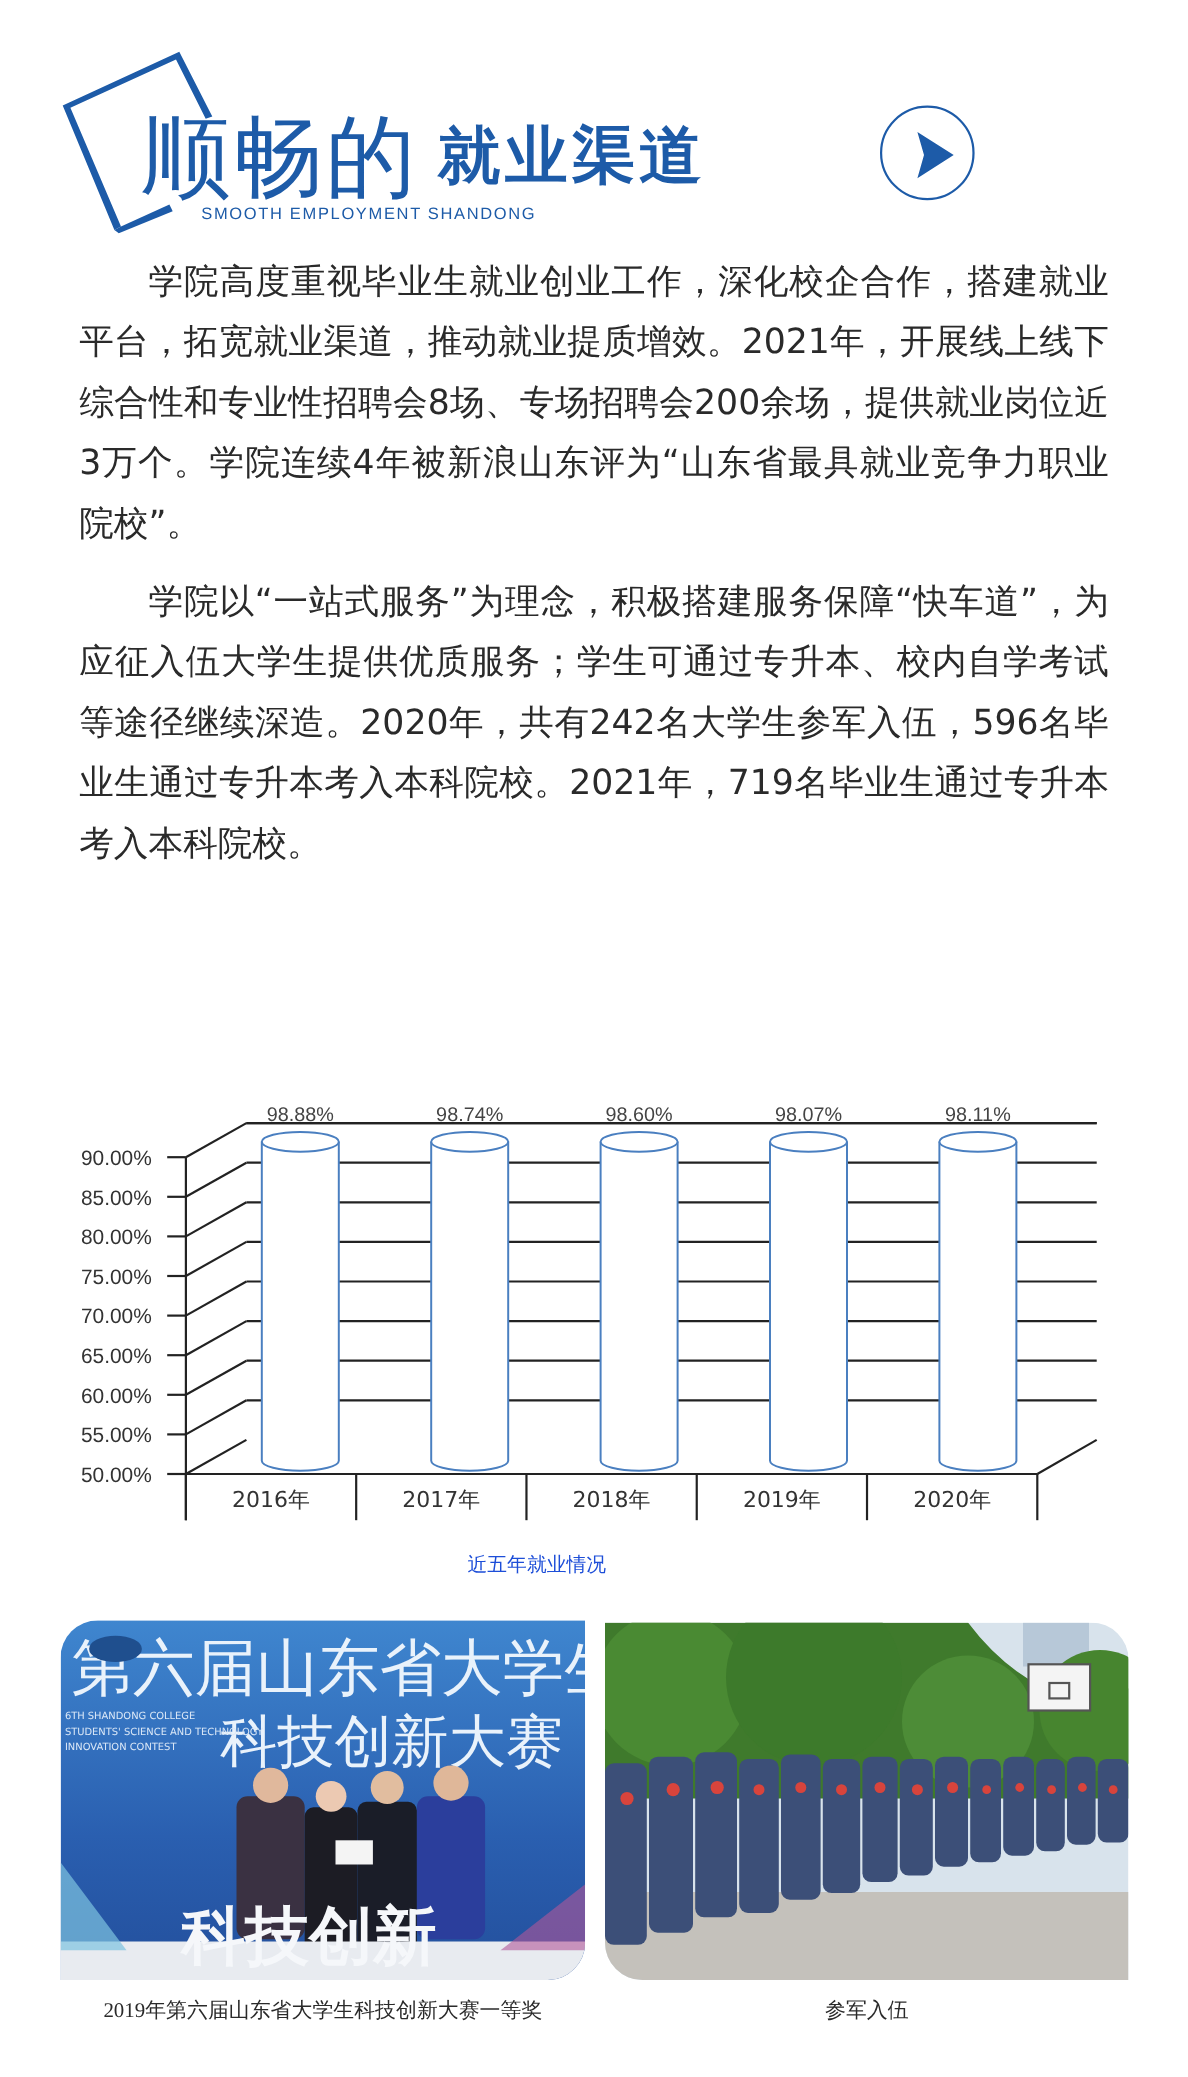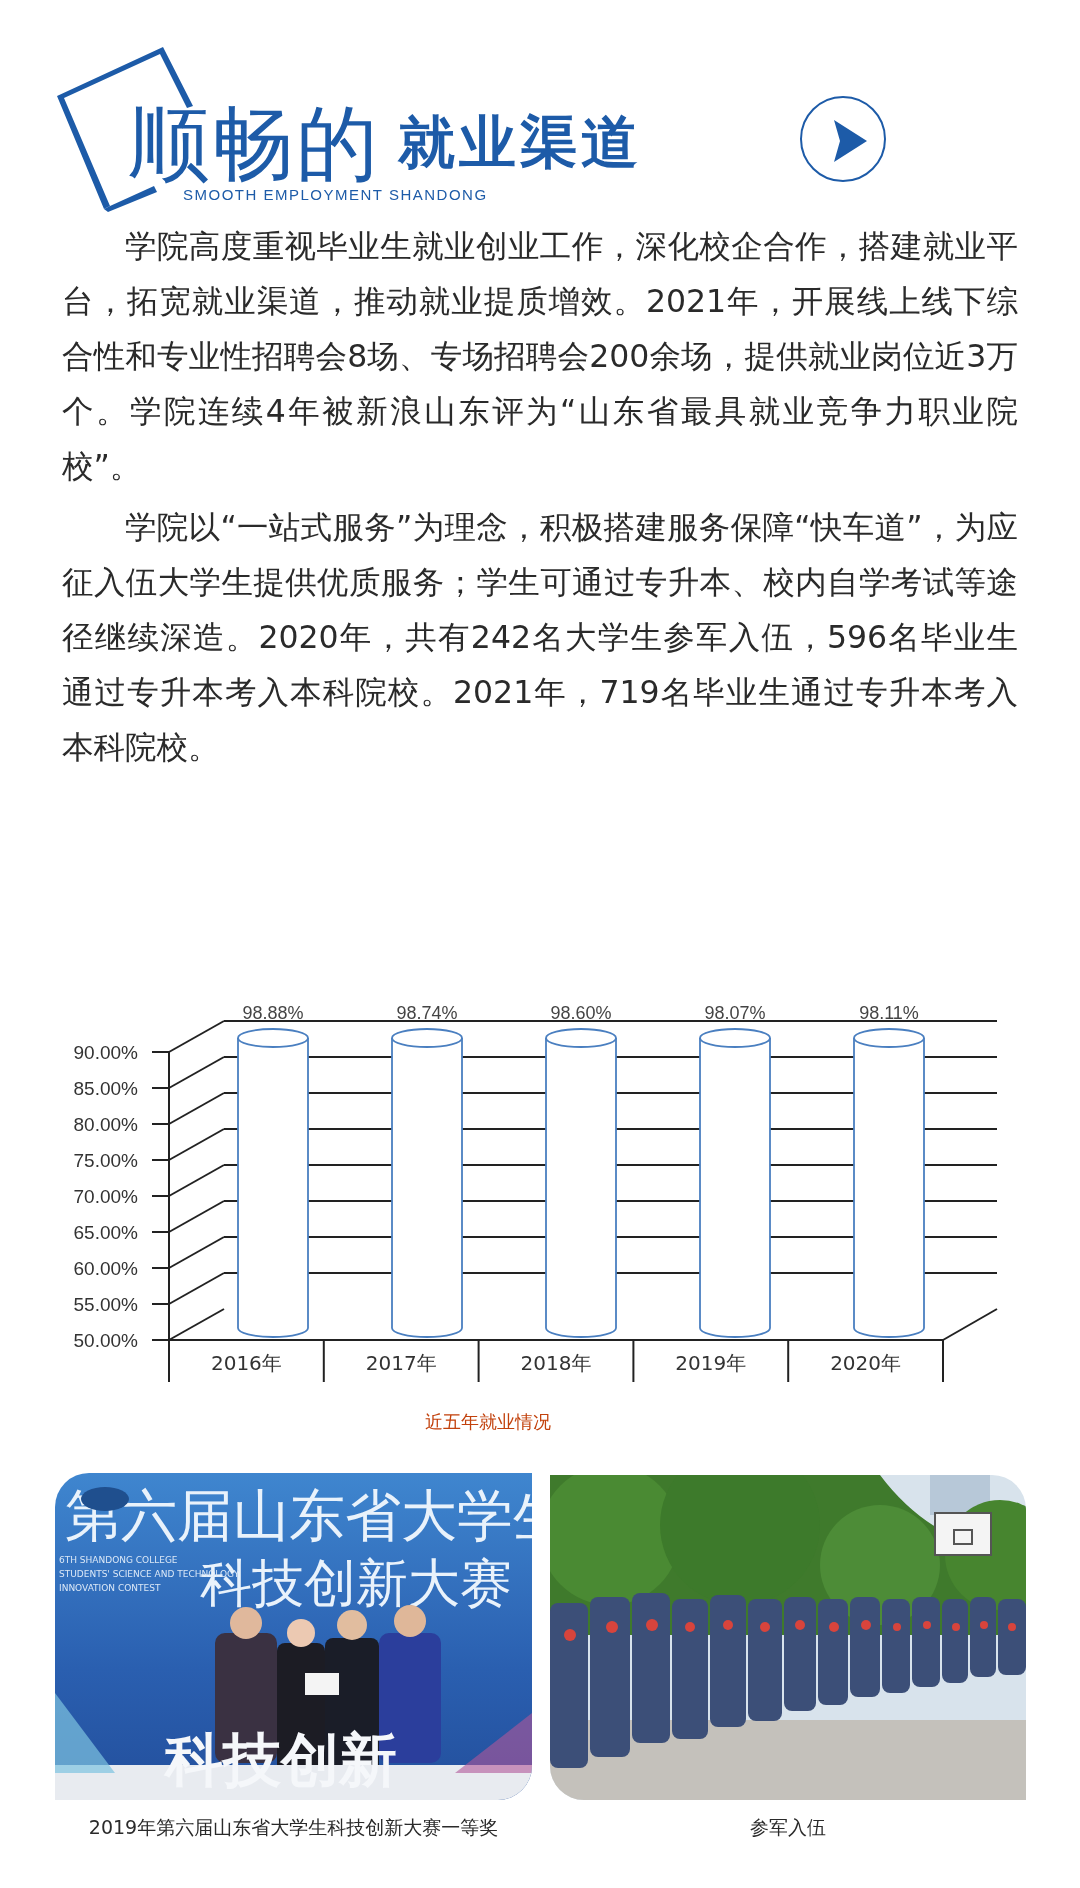--- a/index.html
+++ b/index.html
@@ -15,26 +15,26 @@
                 color: #1d5ba8; font-weight: bold; letter-spacing: 4px; }
   .subtitle-en { position: absolute; left: 183px; top: 170px; font-size: 15px; color: #1d5ba8;
                  letter-spacing: 1.5px; font-family: "Liberation Sans", sans-serif; }
   .play-btn { position: absolute; left: 800px; top: 80px; width: 86px; height: 86px; border-radius: 50%;
               border: 2px solid #1d5ba8; box-sizing: border-box; cursor: pointer; }
   .play-btn svg { position: absolute; left: 0; top: 0; }
 
   
   .article { position: absolute; left: 56px; top: 213px; width: 968px; font-size: 31.5px;
              line-height: 55px; color: #2a2a2a; text-align: justify; }
-  .article p { margin: 6px; text-indent: 2em; }
+  .article p { margin: 16px; text-indent: 2em; }
 
   
   #chart { position: absolute; left: 0; top: 990px; width: 1080px; height: 410px; }
   .chart-caption { position: absolute; left: 0; width: 976px; top: 1410px; text-align: center;
-                   font-size: 18px; color: #c2410c; }
+                   font-size: 18px; color: #1d4ed8; }
 
   
   .photo { position: absolute; overflow: hidden; }
   #photo-left { left: 55px; top: 1473px; width: 477px; height: 327px;
                 border-radius: 34px 0 34px 0; }
   #photo-right { left: 550px; top: 1475px; width: 476px; height: 325px;
                  border-radius: 0 34px 0 34px; }
   .photo-caption { position: absolute; top: 1815px; font-size: 19px; color: #2a2a2a; text-align: center; }
 </style>
 </head>
@@ -173,21 +173,21 @@
       <circle cx="355" cy="148" r="16" fill="#dfb799"></circle>
       <rect x="250" y="200" width="34" height="22" fill="#f4f4f4"></rect>
     </g>
 
     <rect x="0" y="292" width="477" height="35" fill="#e8ebf0"></rect>
     <text x="110" y="307" font-size="58" font-weight="bold" fill="#f5f7fa" font-family="DejaVu Sans, sans-serif">科技创新</text>
     <polygon points="0,220 60,300 0,300" fill="#7ec3e0" opacity="0.7"></polygon>
     <polygon points="477,240 400,300 477,300" fill="#b0579a" opacity="0.6"></polygon>
   </svg>
 </div>
-<div class="photo-caption" style="left:55px;width:477px;">2019年第六届山东省大学生科技创新大赛一等奖</div>
+<div class="photo-caption" style="left:55px;width:477px;font-family:Liberation Serif, serif;">2019年第六届山东省大学生科技创新大赛一等奖</div>
 
 <div class="photo" id="photo-right">
   <svg width="476" height="325" viewBox="0 0 476 325">
     <rect width="476" height="325" fill="#d8e3ec"></rect>
     <rect x="380" y="0" width="60" height="40" fill="#b7c8d8"></rect>
     <path d="M0,0 L330,0 Q360,40 400,60 L476,60 L476,160 L0,160 Z" fill="#3f7a2c"></path>
     <circle cx="60" cy="60" r="70" fill="#4a8a33"></circle>
     <circle cx="190" cy="50" r="80" fill="#3d7a2b"></circle>
     <circle cx="330" cy="90" r="60" fill="#4d8c37"></circle>
     <circle cx="450" cy="80" r="55" fill="#47852f"></circle>

